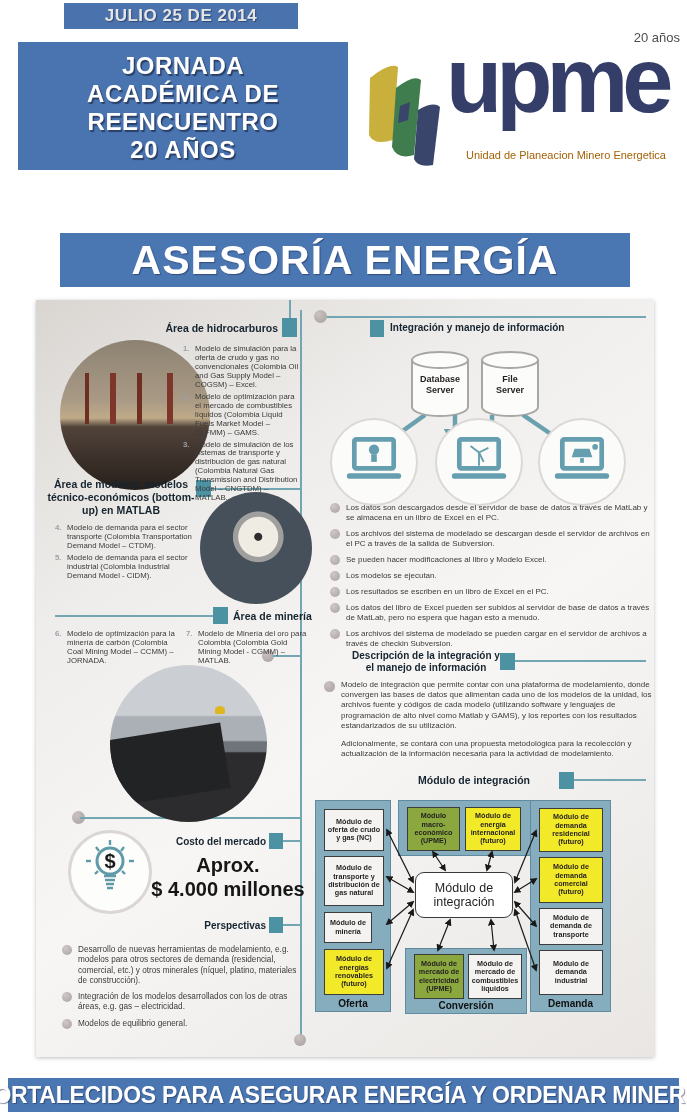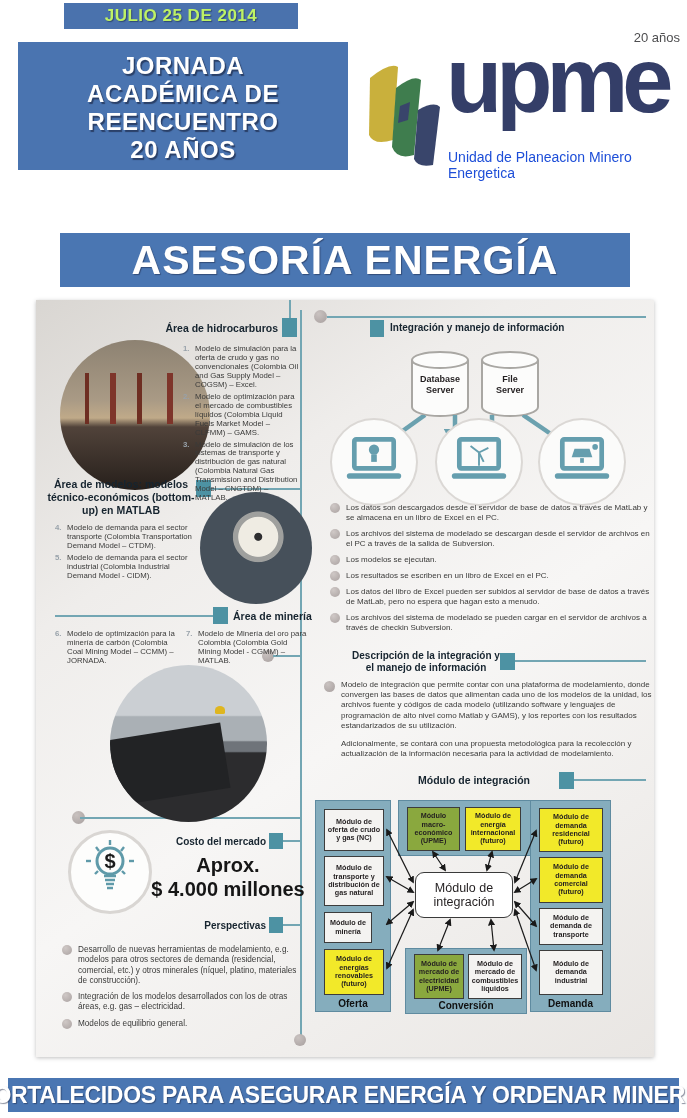--- a/index.html
+++ b/index.html
@@ -1,32 +1,32 @@
 <!DOCTYPE html>
 <html><head>
 <meta charset="utf-8">
 <style>
   * { margin:0; padding:0; box-sizing:border-box; }
   body { background:#888; font-family:"Liberation Sans", sans-serif; }
   .poster { position:relative; width:687px; height:1118px; background:#fff; margin:0 auto; overflow:hidden; }
 
   
   .date-badge { position:absolute; left:64px; top:3px; width:234px; height:26px;
-    background:#4a72ad; color:#bef264; font-weight:bold; font-size:17px;
+    background:#4a72ad; color:#e5e5e5; font-weight:bold; font-size:17px;
     display:flex; align-items:center; justify-content:center; letter-spacing:.5px;
     text-shadow:1px 1px 1px rgba(20,30,60,.5); }
   .event-box { position:absolute; left:18px; top:42px; width:330px; height:128px;
     background:#4a74b0; color:#fff; text-align:center; padding-top:10px; }
   .event-box span { display:block; font-weight:bold; font-size:24px; line-height:28px;
     text-shadow:1.5px 1.5px 1px rgba(25,35,65,.65); letter-spacing:.5px; }
   .logo-years { position:absolute; left:600px; top:30px; width:80px; text-align:right;
     font-size:13px; color:#4d4d4f; }
   .logo-word { position:absolute; left:446px; top:34px; width:240px; font-weight:bold;
     font-size:92px; line-height:92px; letter-spacing:-6px; color:#343e68; }
-  .logo-sub { position:absolute; left:448px; top:149px; width:236px; font-size:14px; color:#1d4ed8; }
+  .logo-sub { position:absolute; left:448px; top:149px; width:236px; font-size:11px; color:#a16207;text-align:center; }
   .logo-leaves { position:absolute; left:360px; top:46px; width:92px; height:122px; }
 
   
   .banner { position:absolute; left:60px; top:233px; width:570px; height:54px; background:#4a76b2;
     color:#fff; font-weight:bold; font-size:41px; display:flex; align-items:center; justify-content:center;
     letter-spacing:1px; text-shadow:1px 1px 1px rgba(25,35,65,.5); }
   .footer { position:absolute; left:8px; top:1078px; width:671px; height:34px; background:#4a76b2;
     color:#fff; font-weight:bold; font-size:23px; display:flex; align-items:center; justify-content:center;
     letter-spacing:-.3px; text-shadow:1px 1px 1px rgba(25,35,65,.5); white-space:nowrap; }
 
@@ -271,20 +271,21 @@
         <path d="M24 13 h16 l3 9 h-22 Z" fill="#659eae"></path>
           <rect x="30" y="23" width="4" height="5" fill="#659eae"></rect>
         <circle cx="46" cy="11" r="3" fill="#659eae"></circle>
       </svg>
     </span>
   </div>
 
   <div class="blist" style="left:330px;top:503px;width:322px;">
     <div class="li"><span class="dot"></span><span>Los datos son descargados desde el servidor de base de datos a través de MatLab y se almacena en un libro de Excel en el PC.</span></div>
     <div class="li"><span class="dot"></span><span>Los archivos del sistema de modelado se descargan desde el servidor de archivos en el PC a través de la salida de Subversion.</span></div>
+    <div class="li"><span class="dot"></span><span>Se pueden hacer modificaciones al libro y Modelo Excel.</span></div>
     <div class="li"><span class="dot"></span><span>Los modelos se ejecutan.</span></div>
     <div class="li"><span class="dot"></span><span>Los resultados se escriben en un libro de Excel en el PC.</span></div>
     <div class="li"><span class="dot"></span><span>Los datos del libro de Excel pueden ser subidos al servidor de base de datos a través de MatLab, pero no espera que hagan esto a menudo.</span></div>
     <div class="li"><span class="dot"></span><span>Los archivos del sistema de modelado se pueden cargar en el servidor de archivos a través de checkin Subversion.</span></div>
   </div>
 
   <div class="h1" style="left:352px;top:650px;width:148px;text-align:center;font-size:10px;line-height:11.5px;">Descripción de la integración y el manejo de información</div>
   <span class="gdot" style="left:324px;top:681px;width:11px;height:11px;"></span>
   <div class="desc-par" style="left:341px;top:680px;width:312px;">Modelo de integración que permite contar con una plataforma de modelamiento, donde convergen las bases de datos que alimentan cada uno de los modelos de la unidad, los archivos fuente y códigos de cada modelo (utilizando software y lenguajes de programación de alto nivel como Matlab y GAMS), y los reportes con los resultados estandarizados de su utilización.</div>
   <div class="desc-par" style="left:341px;top:739px;width:312px;">Adicionalmente, se contará con una propuesta metodológica para la recolección y actualización de la información necesaria para la actividad de modelamiento.</div>

